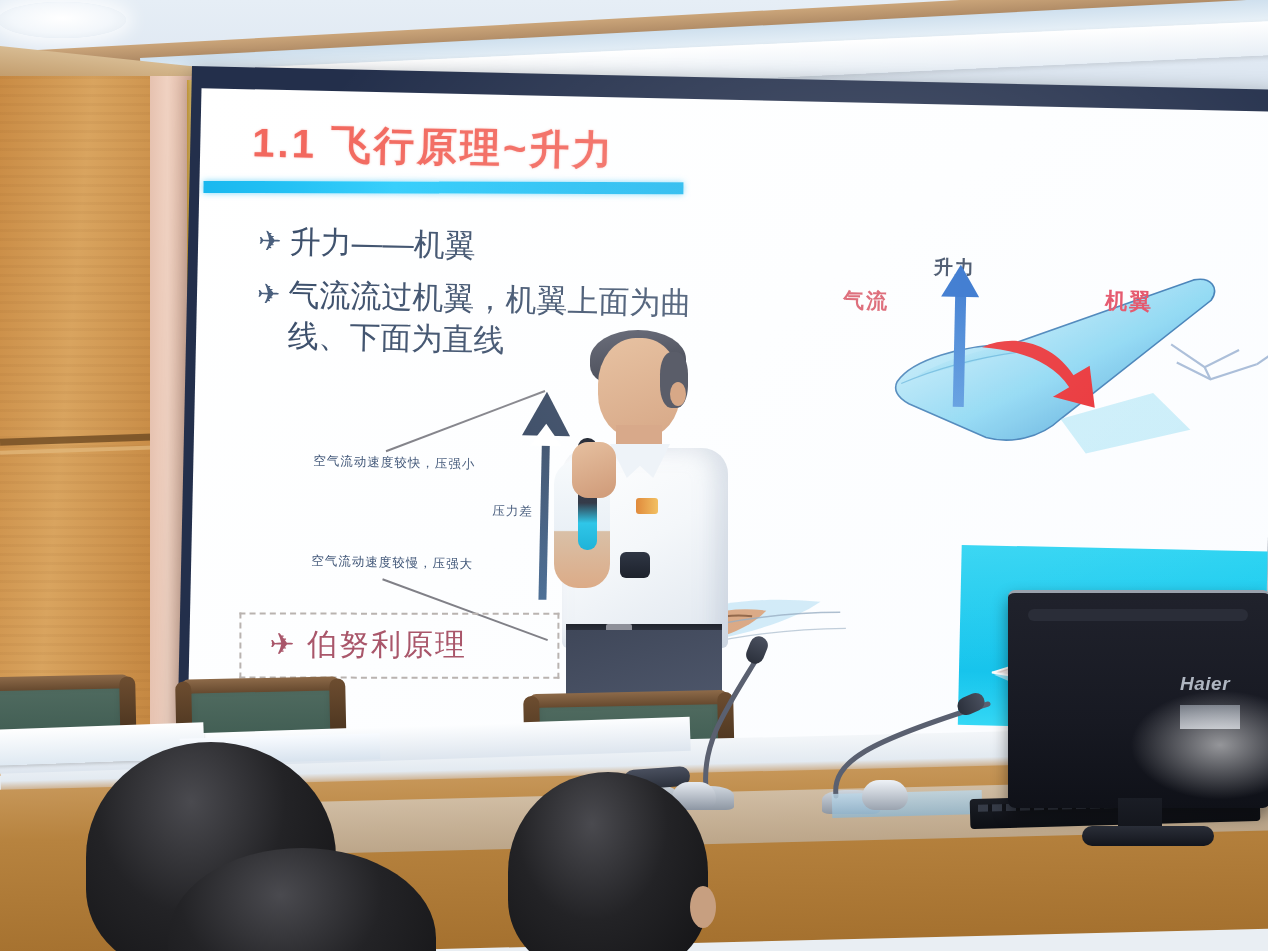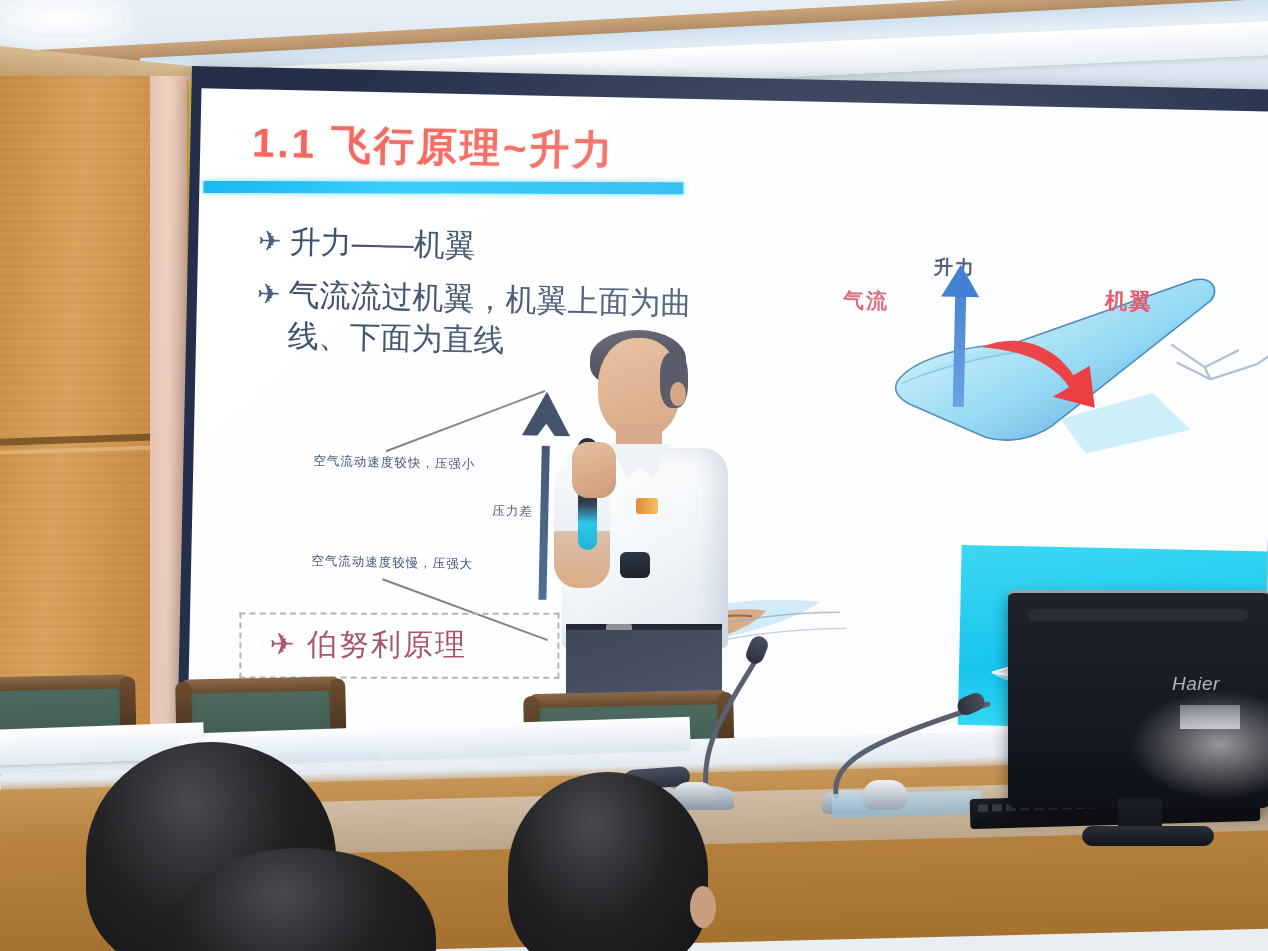--- a/index.html
+++ b/index.html
@@ -163,22 +163,22 @@
     background:linear-gradient(180deg,#4a505f,#2b303b);}
   .mic-base{position:absolute;width:58px;height:24px;border-radius:40% 40% 14% 14%;
     background:linear-gradient(180deg,#cfd6de,#8e97a3);}
 
   .monitor{position:absolute;left:1008px;top:590px;width:262px;height:215px;
     background:linear-gradient(180deg,#20222c 0%,#171922 60%,#0f1118 100%);
     border-radius:7px;border-top:3px solid #9aa2ad;
     box-shadow:0 8px 16px rgba(0,0,0,.45);}
   .monitor-vent{position:absolute;left:20px;top:16px;width:220px;height:12px;border-radius:6px;
     background:#2a2d38;}
-  .monitor-brand{position:absolute;left:164px;top:80px;font-size:19px;font-style:italic;color:#aeb5c0;
-    font-weight:normal;letter-spacing:.5px;}
+  .monitor-brand{position:absolute;left:172px;top:80px;font-size:19px;font-style:italic;color:#aeb5c0;
+    font-weight:bold;letter-spacing:.5px;}
   .monitor-label{position:absolute;left:172px;top:112px;width:60px;height:24px;
     background:linear-gradient(180deg,#7d8490,#c9ced6);opacity:.8;}
   .monitor-stand{position:absolute;left:1118px;top:798px;width:44px;height:42px;
     background:linear-gradient(180deg,#1a1d25,#111319);}
   .monitor-foot{position:absolute;left:1082px;top:826px;width:132px;height:20px;border-radius:10px;
     background:linear-gradient(180deg,#2a2e38,#13151c);}
   .keyboard{position:absolute;left:970px;top:795px;width:290px;height:30px;border-radius:4px;
     background:linear-gradient(180deg,#1b1e26,#0d0f14);transform:rotate(-1.6deg);}
   .key-row{position:absolute;left:8px;top:6px;width:274px;height:7px;
     background:repeating-linear-gradient(90deg,#3b414e 0 10px,#12141a 10px 14px);opacity:.85;}

